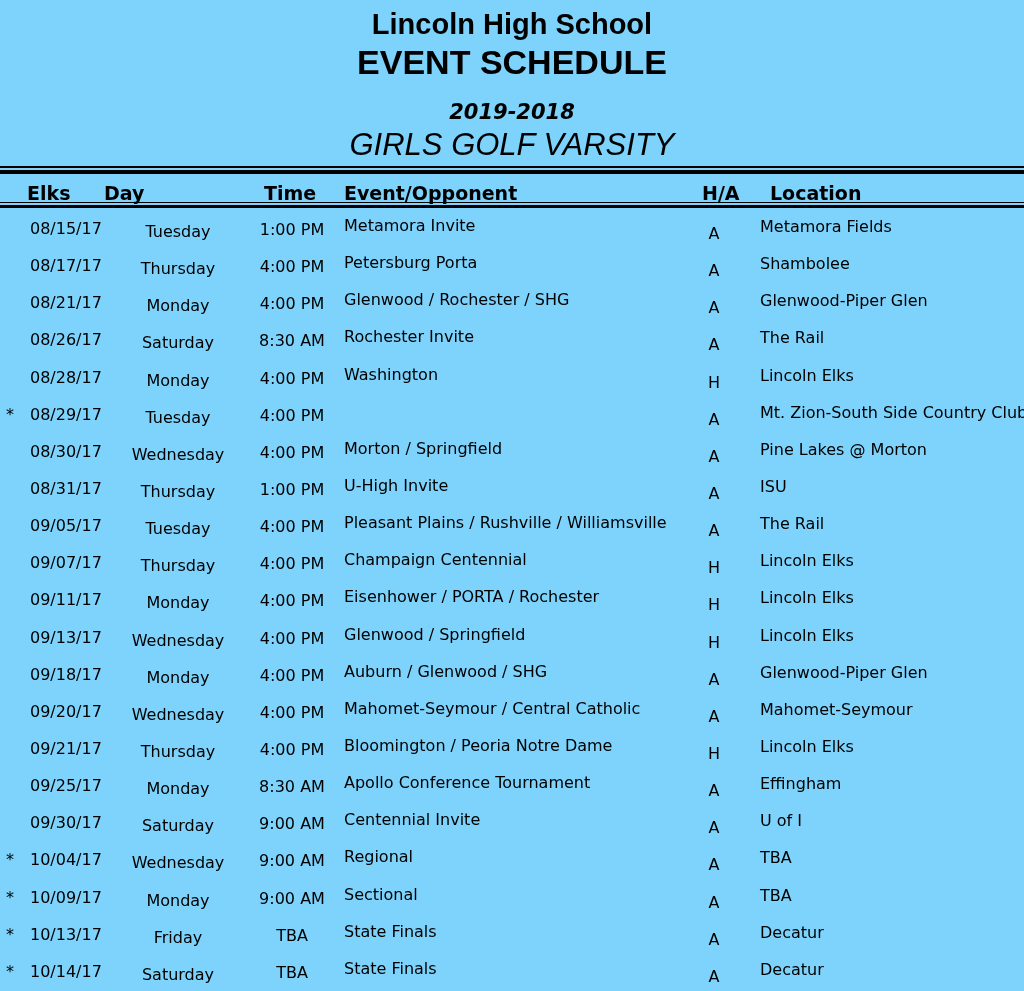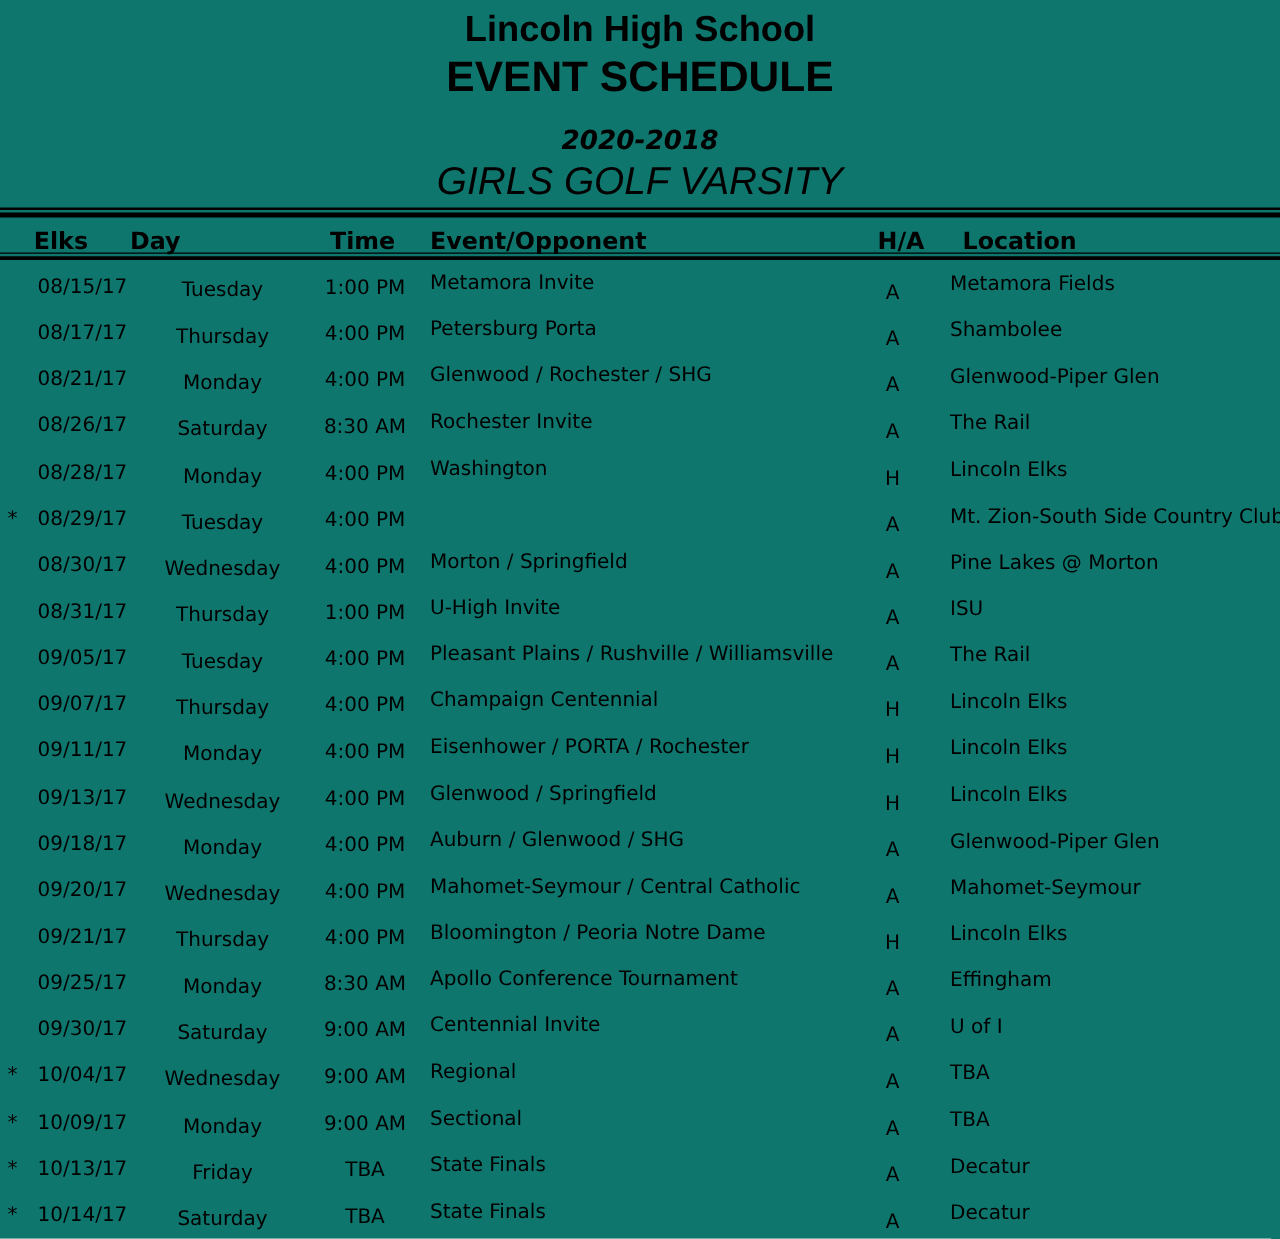--- a/index.html
+++ b/index.html
@@ -4,21 +4,21 @@
 <style>
   html, body {
     margin: 0;
     padding: 0;
     background: #ffffff;
   }
   .page {
     position: relative;
     width: 1024px;
     height: 991px;
-    background: #0f766e;
+    background: #7dd3fc;
     color: #000000;
     font-family: "DejaVu Sans", sans-serif;
     overflow: hidden;
   }
   
   .title-block {
     position: absolute;
     top: 6px;
     left: 0;
     width: 1024px;
@@ -111,21 +111,21 @@
 <body>
 
 <div class="page">
 
   <div class="title-block">
     <div class="school-name">Lincoln High School</div>
     <div class="schedule-title">EVENT SCHEDULE</div>
   </div>
 
   <div class="season-block">
-    <div class="season">2020-2018</div>
+    <div class="season">2019-2018</div>
     <div class="team">GIRLS GOLF VARSITY</div>
   </div>
 
   <div class="rule-top"></div>
 
   <div class="table-header">
     <span class="col-abs h-date">Elks</span>
     <span class="col-abs h-day">Day</span>
     <span class="col-abs h-time">Time</span>
     <span class="col-abs h-event">Event/Opponent</span>

